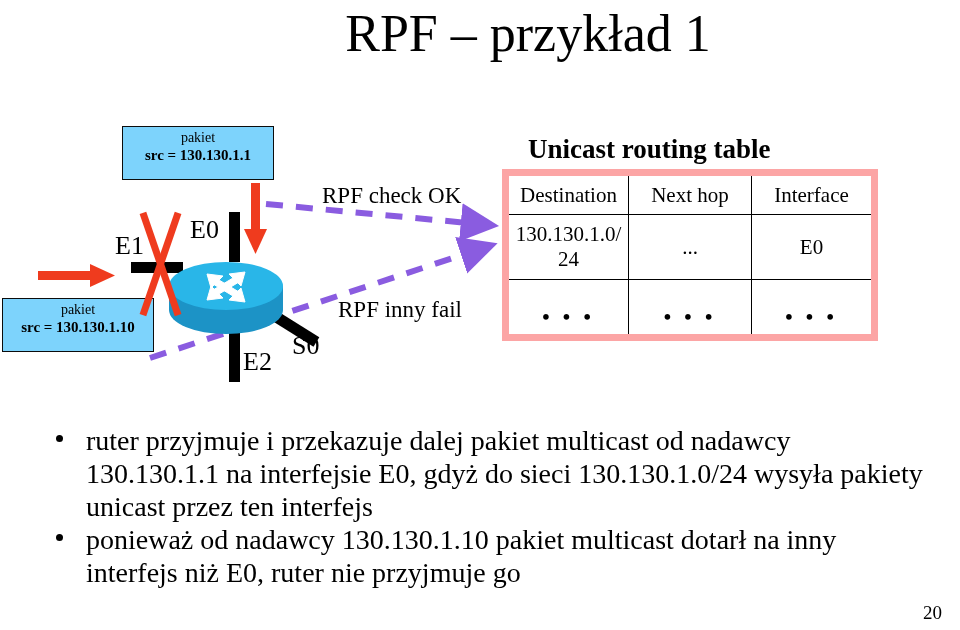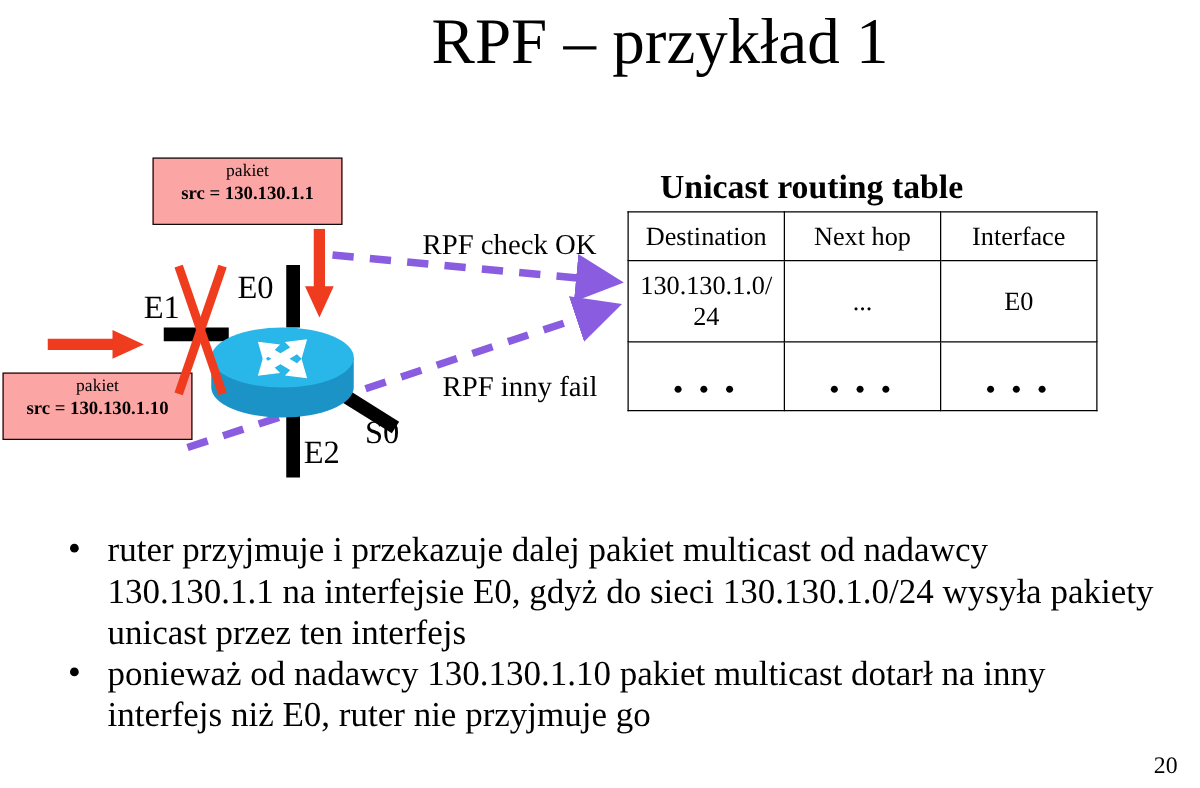--- a/index.html
+++ b/index.html
@@ -36,21 +36,21 @@
     position: absolute;
     left: 0;
     top: 110px;
     width: 500px;
     height: 285px;
   }
 
   
   .pkt-box {
     position: absolute;
-    background: #fca5a5;
+    background: #7dd3fc;
     border: 1px solid #0c0c0c;
     box-sizing: border-box;
     text-align: center;
     padding-top: 3px;
   }
   .pkt-box .pkt-label {
     display: block;
     font-size: 14px;
     line-height: 16px;
   }
@@ -153,21 +153,20 @@
     top: 0;
     width: 500px;
     height: 285px;
     pointer-events: none;
   }
   .rpf-text {
     position: absolute;
     font-size: 23px;
     line-height: 26px;
     white-space: nowrap;
-    margin-left: 16px;
   }
   #rpf-ok-text { left: 322px; top: 73px; }
   #rpf-fail-text { left: 338px; top: 187px; }
 
   
   .rt-wrap {
     position: absolute;
     left: 500px;
     top: 118px;
     width: 460px;
@@ -177,21 +176,21 @@
     line-height: 30px;
     font-weight: bold;
     margin: 16px 0 5px 28px;
     white-space: nowrap;
   }
   table.rt {
     border-collapse: collapse;
     margin-left: 2px;
     width: 376px;
     table-layout: fixed;
-    border: 1px solid #fca5a5;
+    border: 7px solid #fca5a5;
   }
   table.rt td {
     border: 1px solid #000000;
     text-align: center;
     vertical-align: middle;
     font-size: 21px;
     line-height: 25px;
     padding: 4px 2px;
   }
   table.rt tr.hdr td { height: 30px; }

